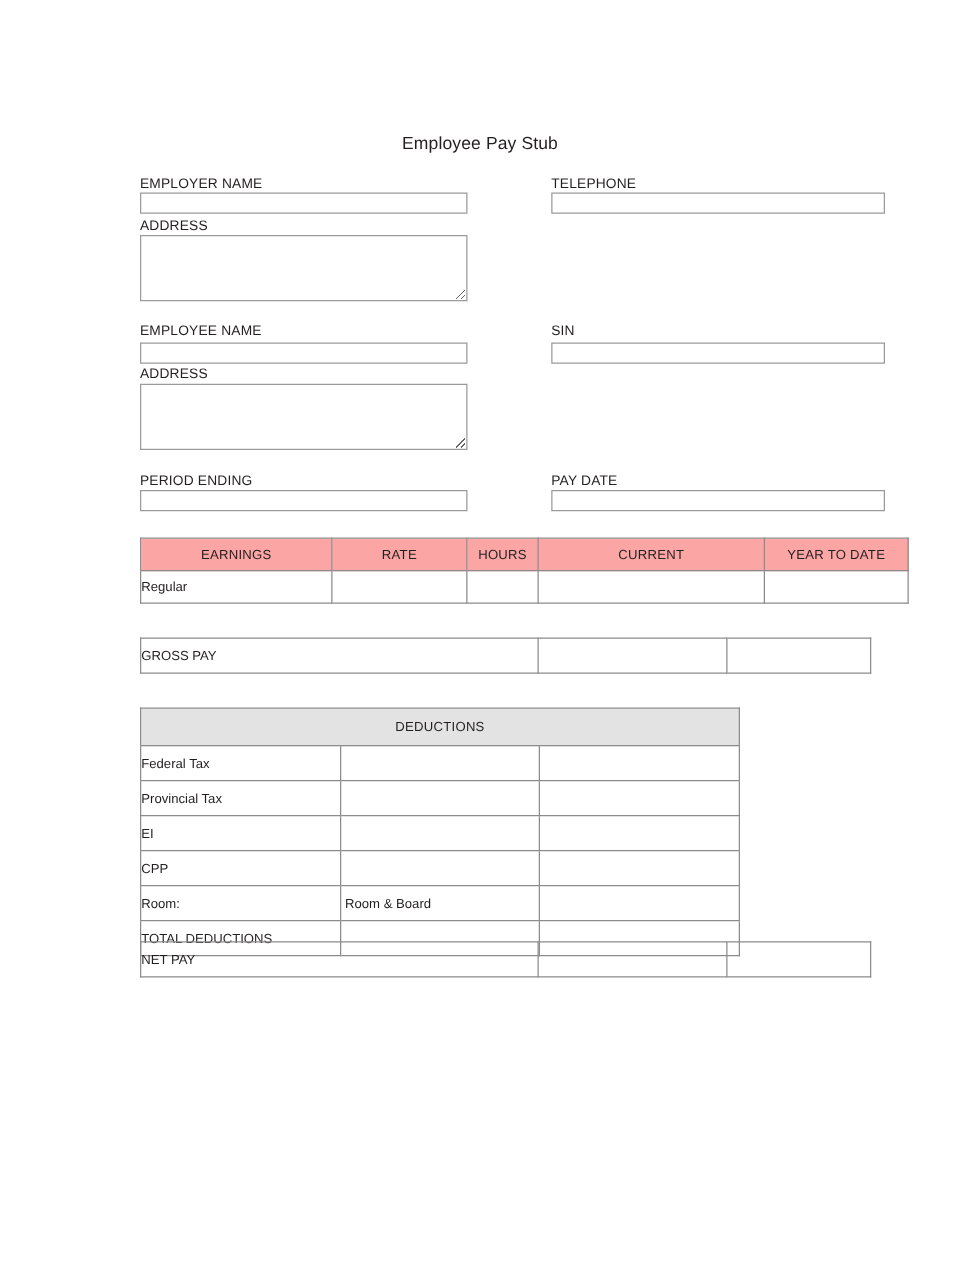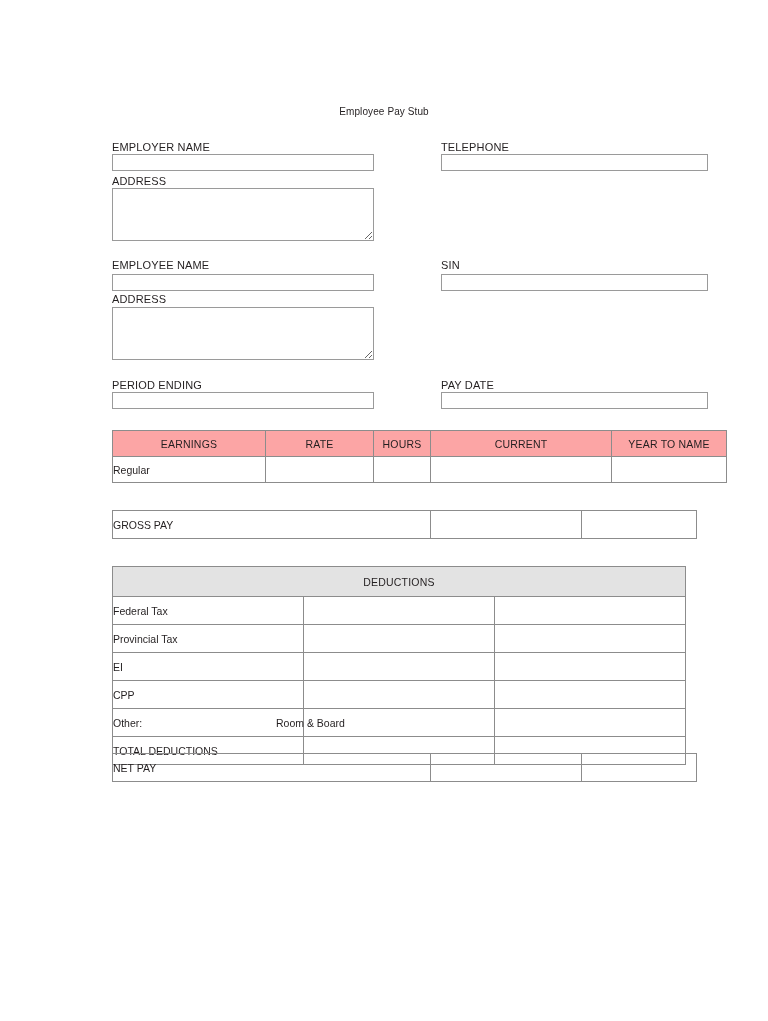--- a/index.html
+++ b/index.html
@@ -24,21 +24,21 @@
     overflow: hidden;
   }
 
   
   .doc-title {
     position: absolute;
     left: 0;
     top: 106px;
     width: 768px;
     text-align: center;
-    font-size: 10px;
+    font-size: 14px;
     font-weight: 400;
     letter-spacing: 0.1px;
     color: #231f20;
   }
 
   
   .field-label {
     position: absolute;
     font-size: 11px;
     letter-spacing: 0.15px;
@@ -64,21 +64,21 @@
   .box-y-3 { top: 274px; height: 17px; }
   .lbl-y-4 { top: 293px; }
   .box-y-4 { top: 307px; height: 53px; }
   .lbl-y-5 { top: 379px; }
   .box-y-5 { top: 392px; height: 17px; }
 
   
   .tbl {
     position: absolute;
     left: 112px;
-    width: 574px;
+    width: 480px;
     border-collapse: collapse;
     table-layout: fixed;
     box-sizing: border-box;
   }
   .tbl td, .tbl th {
     border: 1px solid #8c8c8c;
     padding: 0;
     font-weight: 400;
     font-size: 10.5px;
     color: #231f20;
@@ -167,21 +167,21 @@
   <div class="field-label col-right lbl-y-5">PAY DATE</div>
   <input class="field-box col-right box-y-5" type="text" value="" style="">
 
   <table class="tbl earnings-tbl">
     <thead>
       <tr>
         <th class="hdr-cell c-earn">EARNINGS</th>
         <th class="hdr-cell c-rate">RATE</th>
         <th class="hdr-cell c-hours">HOURS</th>
         <th class="hdr-cell c-curr">CURRENT</th>
-        <th class="hdr-cell c-ytd">YEAR TO NAME</th>
+        <th class="hdr-cell c-ytd">YEAR TO DATE</th>
       </tr>
     </thead>
     <tbody>
       <tr>
         <td class="data-cell c-earn">Regular</td>
         <td class="data-cell c-rate"></td>
         <td class="data-cell c-hours"></td>
         <td class="data-cell c-curr"></td>
         <td class="data-cell c-ytd"></td>
       </tr>
@@ -220,21 +220,21 @@
         <td class="data-cell c-curr3"></td>
         <td class="data-cell c-ytd3"></td>
       </tr>
       <tr class="row-tall">
         <td class="data-cell other-cell c-desc3">CPP</td>
         <td class="data-cell c-curr3"></td>
         <td class="data-cell c-ytd3"></td>
       </tr>
       <tr class="row-tall">
         <td class="data-cell other-cell c-desc3">
-          <span>Other:</span>
+          <span>Room:</span>
           <span class="other-sub">Room &amp; Board</span>
         </td>
         <td class="data-cell c-curr3"></td>
         <td class="data-cell c-ytd3"></td>
       </tr>
       <tr class="row-tall">
         <td class="data-cell other-cell c-desc3">TOTAL DEDUCTIONS</td>
         <td class="data-cell c-curr3"></td>
         <td class="data-cell c-ytd3"></td>
       </tr>

